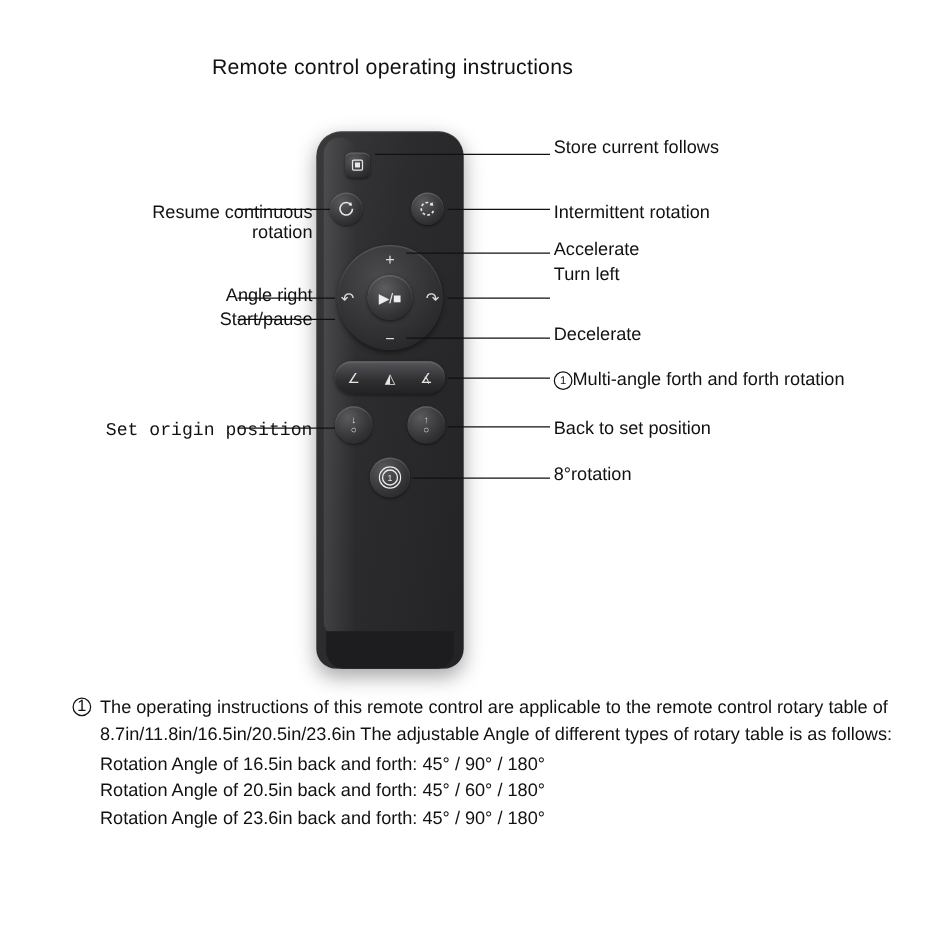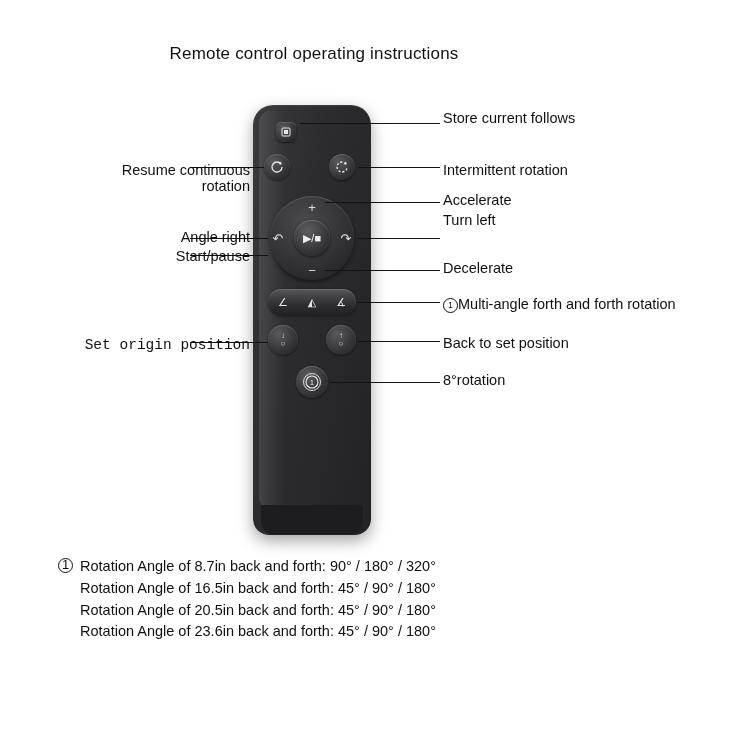--- a/index.html
+++ b/index.html
@@ -219,20 +219,20 @@
   <div>Resume continuous</div>
   <div>rotation</div>
 </div>
 <div class="lbl left l-turnright">Angle right</div>
 <div class="lbl left l-startpause">Start/pause</div>
 <div class="lbl left l-origin">Set origin position</div>
 
 <div class="footnote">
   <span class="marker circ">1</span>
   <div class="body">
+    <p class="fn-p">The operating instructions of this remote control are applicable to the remote control rotary table of 8.7in/11.8in/16.5in/20.5in/23.6in  The adjustable Angle of different types of rotary table is as follows:</p>
     <ul class="fn-list">
-      <li>Rotation Angle of 8.7in back and forth: 90° / 180° / 320°</li>
       <li>Rotation Angle of 16.5in back and forth: 45° / 90° / 180°</li>
-      <li>Rotation Angle of 20.5in back and forth: 45° / 90° / 180°</li>
+      <li>Rotation Angle of 20.5in back and forth: 45° / 60° / 180°</li>
       <li>Rotation Angle of 23.6in back and forth: 45° / 90° / 180°</li>
     </ul>
   </div>
 </div>
 
 </body></html>

